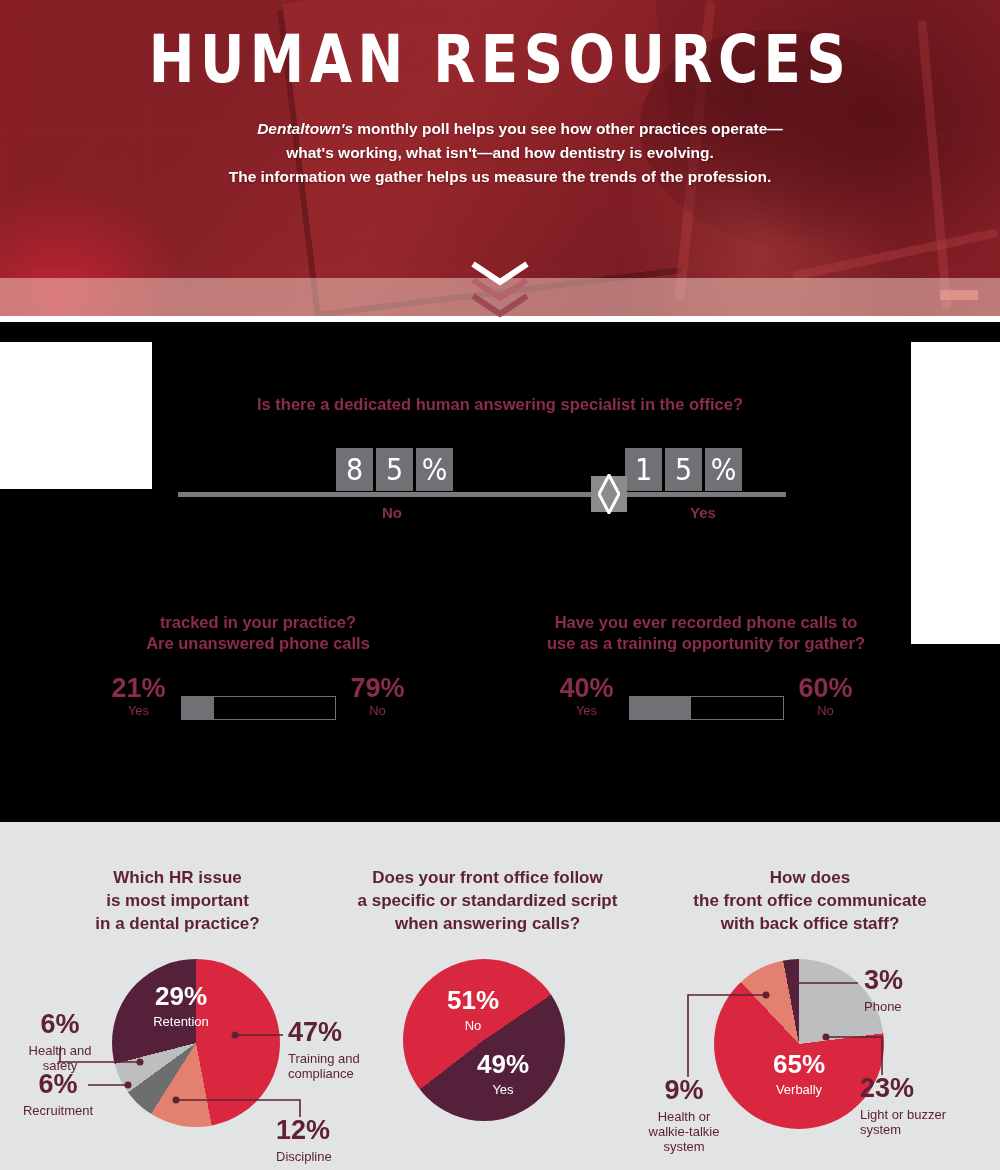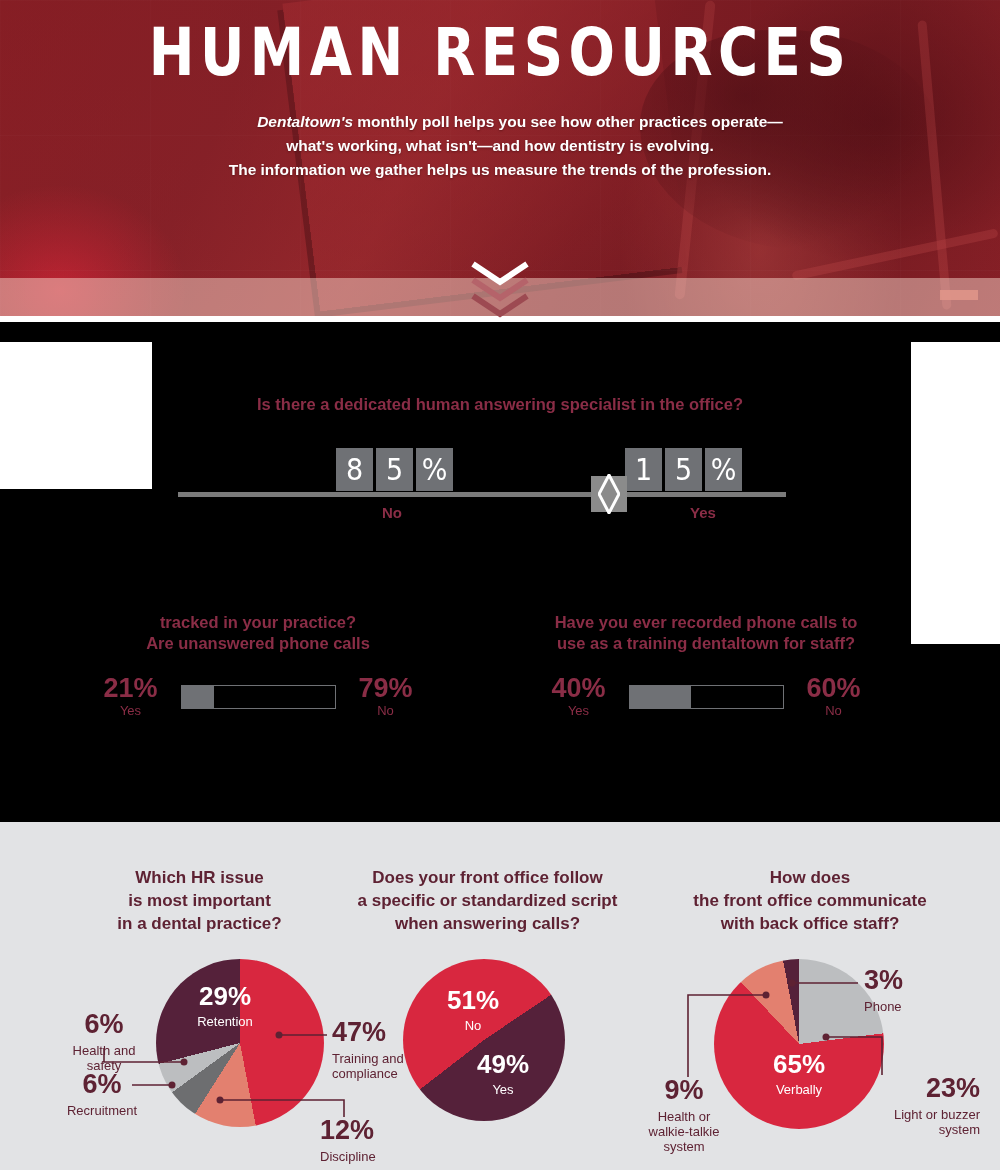--- a/index.html
+++ b/index.html
@@ -70,21 +70,21 @@
     background: rgba(226,150,138,.85);
   }
   .header-rule {
     position: absolute; left: 0; right: 0; bottom: 0; height: 6px;
     background: #fff;
   }
   .header-inner {
     position: relative;
     z-index: 4;
     text-align: center;
-    padding-top: 12px;
+    padding-top: 19px;
   }
   .hr-title {
     font-family: "DejaVu Sans Condensed", "Liberation Sans Narrow", "Liberation Sans", sans-serif;
     font-size: 66px;
     font-weight: bold;
     letter-spacing: 6px;
     color: #fff;
     line-height: 82px;
     transform: scaleX(.92);
   }
@@ -168,24 +168,24 @@
   .barq.two { left: 456px; }
   .barq-title {
     text-align: center;
     color: #8a2d46;
     font-size: 16.5px;
     font-weight: bold;
     line-height: 21px;
   }
   .barq-row {
     display: flex;
-    align-items: center;
+    align-items: flex-end;
     justify-content: center;
     margin-top: 20px;
-    gap: 16px;
+    gap: 8px;
   }
   .barq-num {
     color: #8a2d46;
     font-size: 27px;
     font-weight: bold;
     line-height: 28px;
     text-align: center;
     width: 68px;
   }
   .barq-sub {
@@ -208,21 +208,21 @@
   }
 
   
   .light {
     position: relative;
     width: 1000px;
     height: 348px;
     background: #e2e3e5;
   }
   .pie-col { position: absolute; top: 0; }
-  .pie-col.c1 { left: 0;   width: 355px; padding-left: 44px; }
+  .pie-col.c1 { left: 0;   width: 355px; }
   .pie-col.c2 { left: 355px; width: 265px; }
   .pie-col.c3 { left: 620px; width: 380px; }
   .pie-title {
     text-align: center;
     color: #5e2233;
     font-size: 17px;
     font-weight: bold;
     line-height: 23px;
     padding-top: 44px;
   }
@@ -325,21 +325,21 @@
       <div>
         <div class="barq-num">79%</div>
         <div class="barq-sub">No</div>
       </div>
     </div>
   </div>
 
   <div class="barq two">
     <div class="barq-title">
       <div>Have you ever recorded phone calls to</div>
-      <div>use as a training dentaltown for staff?</div>
+      <div>use as a training opportunity for gather?</div>
     </div>
     <div class="barq-row">
       <div>
         <div class="barq-num">40%</div>
         <div class="barq-sub">Yes</div>
       </div>
       <div class="barq-bar">
         <div class="barq-fill" style="width:40%"></div>
       </div>
       <div>
@@ -457,21 +457,21 @@
       <div class="pie-lab onpie" style="left:136px; top:116px; width:86px;">
         <span class="big">65%</span>
         <span class="small">Verbally</span>
       </div>
 
       <div class="pie-lab" style="left:244px; top:32px; width:80px;">
         <span class="big">3%</span>
         <span class="small">Phone</span>
       </div>
 
-      <div class="pie-lab" style="left:240px; top:140px; width:120px;text-align:right;">
+      <div class="pie-lab" style="left:240px; top:140px; width:120px;">
         <span class="big">23%</span>
         <span class="small">
           <span>Light or buzzer</span><br>
           <span>system</span>
         </span>
       </div>
 
       <div class="pie-lab" style="left:8px; top:142px; width:112px; text-align:center;">
         <span class="big">9%</span>
         <span class="small">

